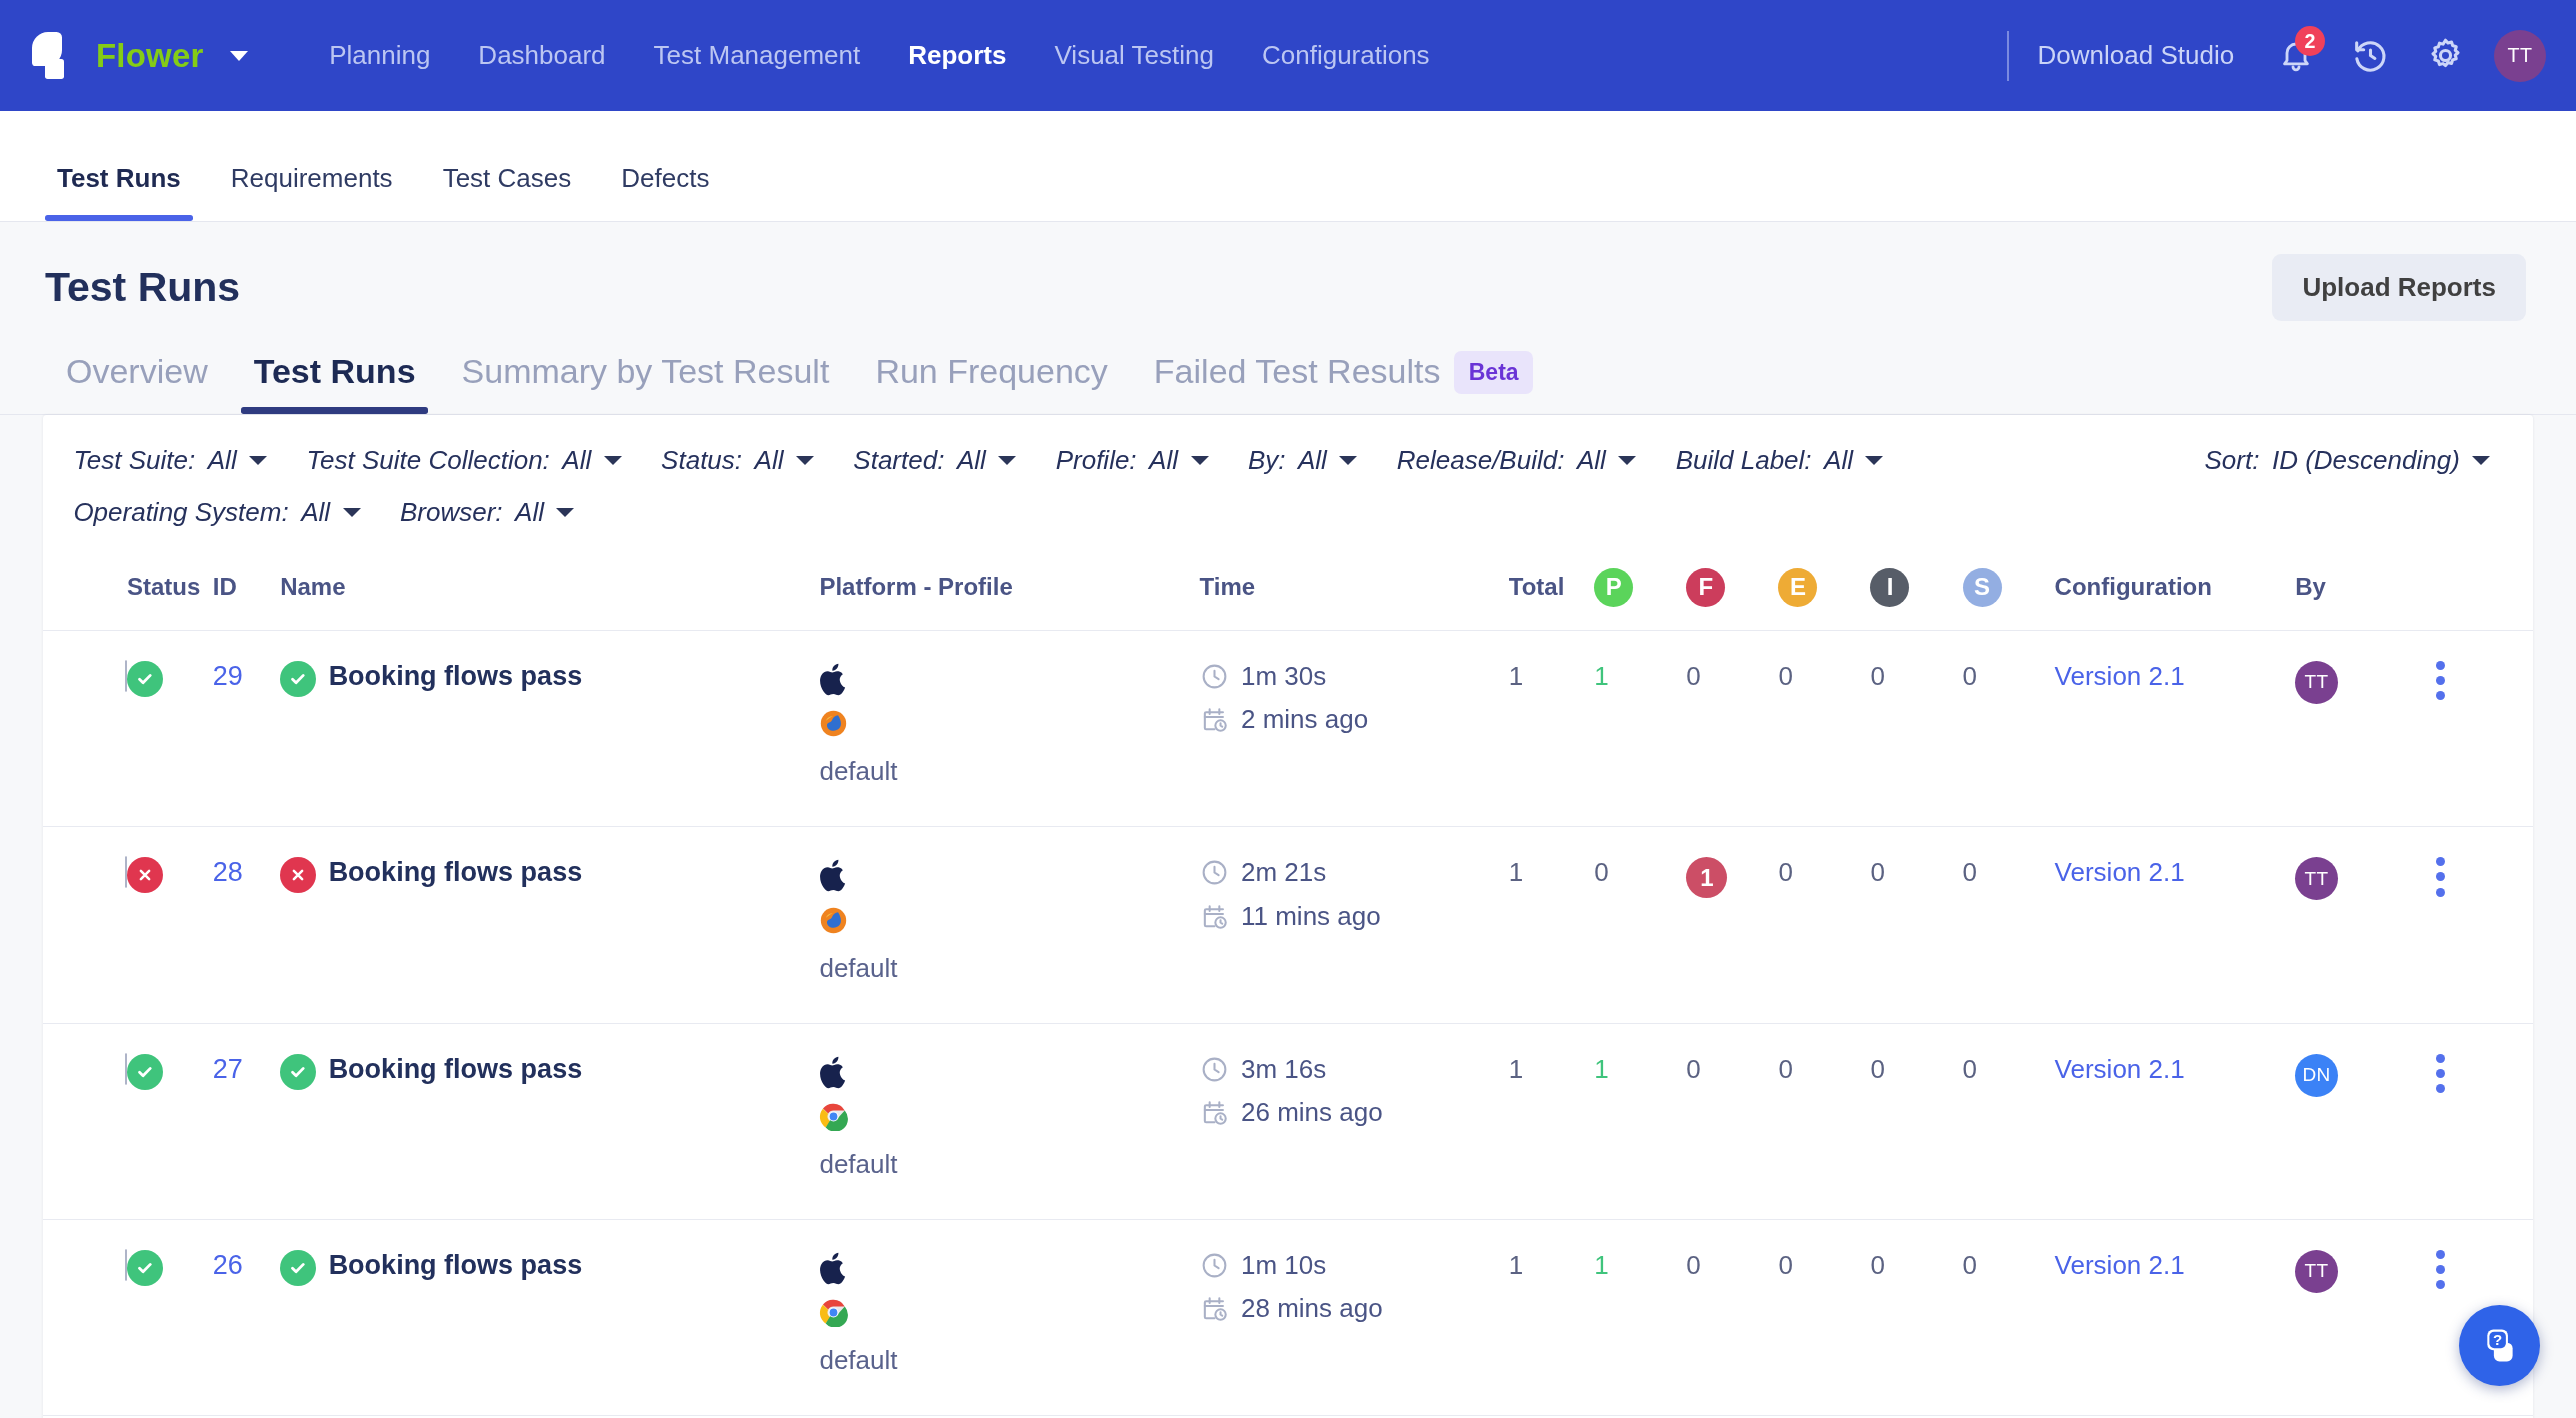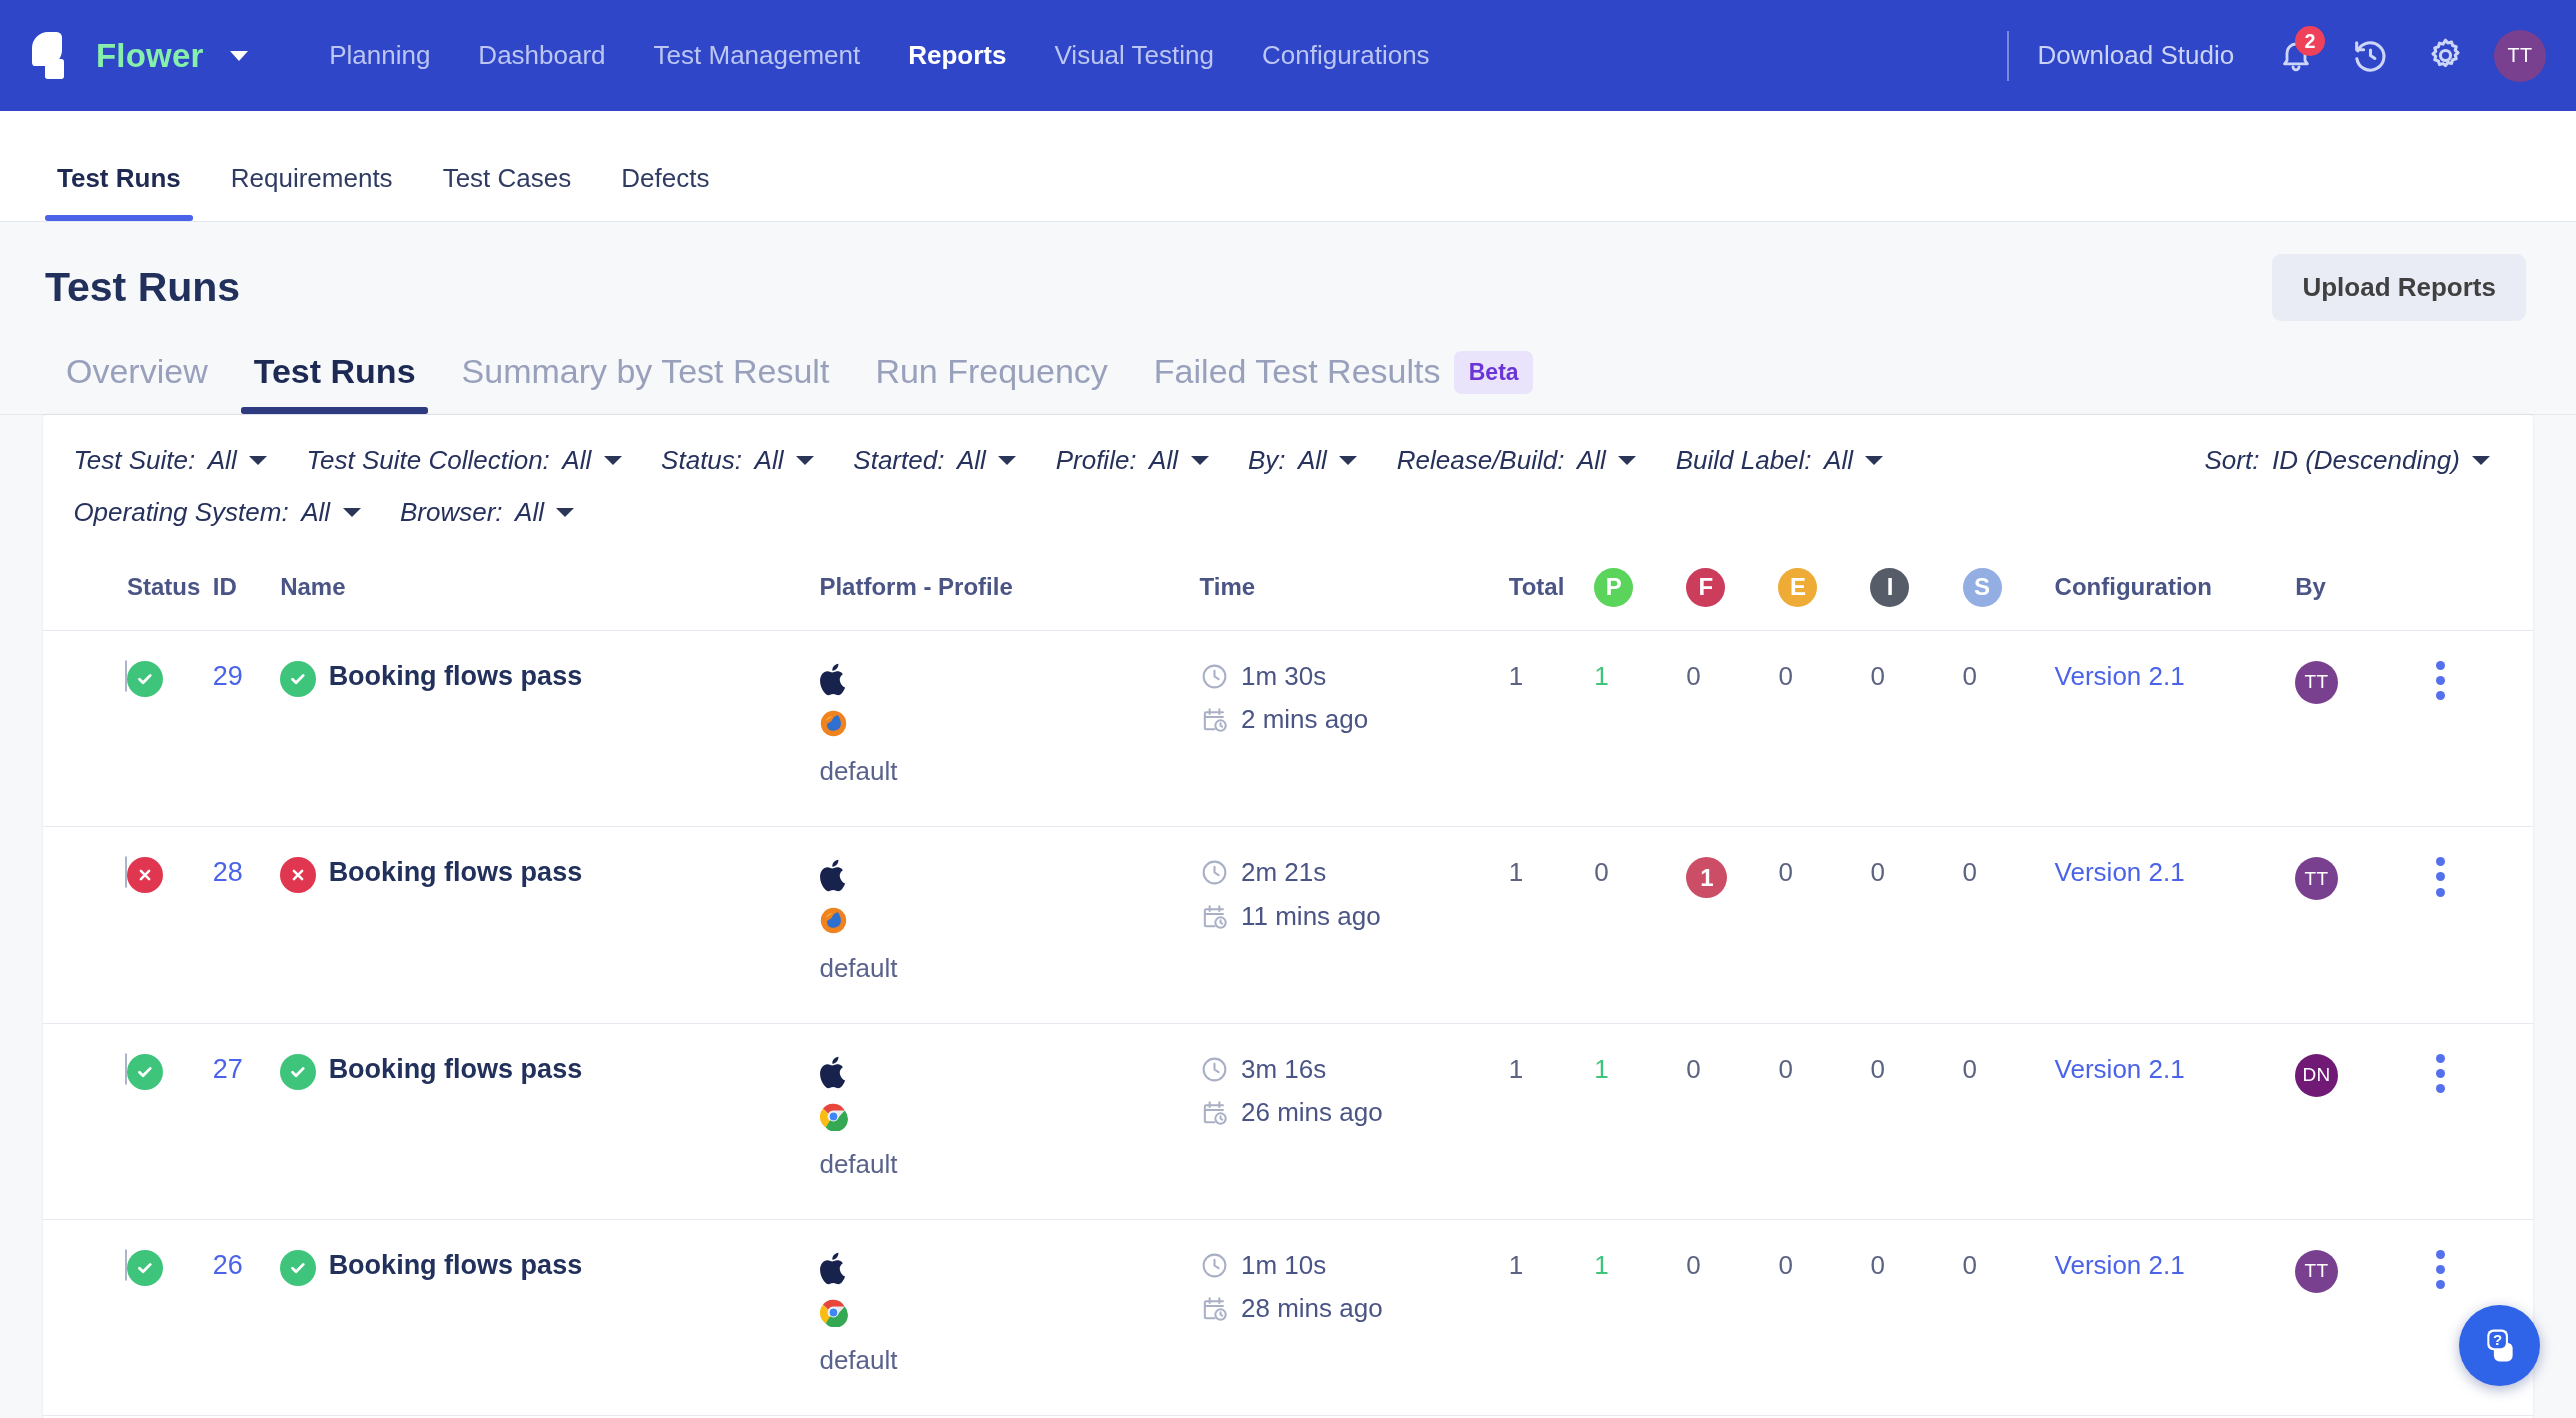--- a/index.html
+++ b/index.html
@@ -20,21 +20,21 @@
   .logo-mark { width: 41px; height: 47px; position: relative; }
   .logo-mark .petal {
     position: absolute; left: 0; top: 0; width: 30px; height: 34px;
     background: #fff;
     border-radius: 16px 5.4px 16px 3.6px;
   }
   .logo-mark .sq {
     position: absolute; left: 12.5px; top: 27px; width: 19.7px; height: 19.7px;
     background: #fff; border-radius: 2.7px;
   }
-  .brand-name { color: #86efac; font-size: 33px; font-weight: bold; letter-spacing: 0.2px; }
+  .brand-name { color: #84cc16; font-size: 33px; font-weight: bold; letter-spacing: 0.2px; }
   .chev-white {
     width: 0; height: 0; border-left: 9.8px solid transparent;
     border-right: 9.8px solid transparent; border-top: 10.7px solid #fff;
     margin-left: 3.6px;
   }
   .nav-links { display: flex; align-items: center; gap: 0; margin-left: 57px; }
   .nav-link {
     color: #bcc6f2; font-size: 26px; padding: 0 24px; white-space: nowrap;
     cursor: pointer; line-height: 111px;
   }
@@ -561,21 +561,21 @@
             </span>
           </td>
           <td class="c-total"><span class="cnt ">1</span></td>
           <td class="c-cnt"><span class="cnt green">1</span></td>
           <td class="c-cnt"><span class="cnt zero">0</span></td>
           <td class="c-cnt"><span class="cnt zero">0</span></td>
           <td class="c-cnt"><span class="cnt zero">0</span></td>
           <td class="c-cnt"><span class="cnt zero">0</span></td>
           <td class="c-conf"><span class="conf-link">Version 2.1</span></td>
           <td class="c-by">
-            <span class="avatar-cell" style="background:#701a75">DN</span>
+            <span class="avatar-cell" style="background:#3b82f6">DN</span>
           </td>
           <td class="c-menu">
             <span class="kebab">
               <i></i>
               <i></i>
               <i></i>
             </span>
           </td>
         </tr>
         <tr>

